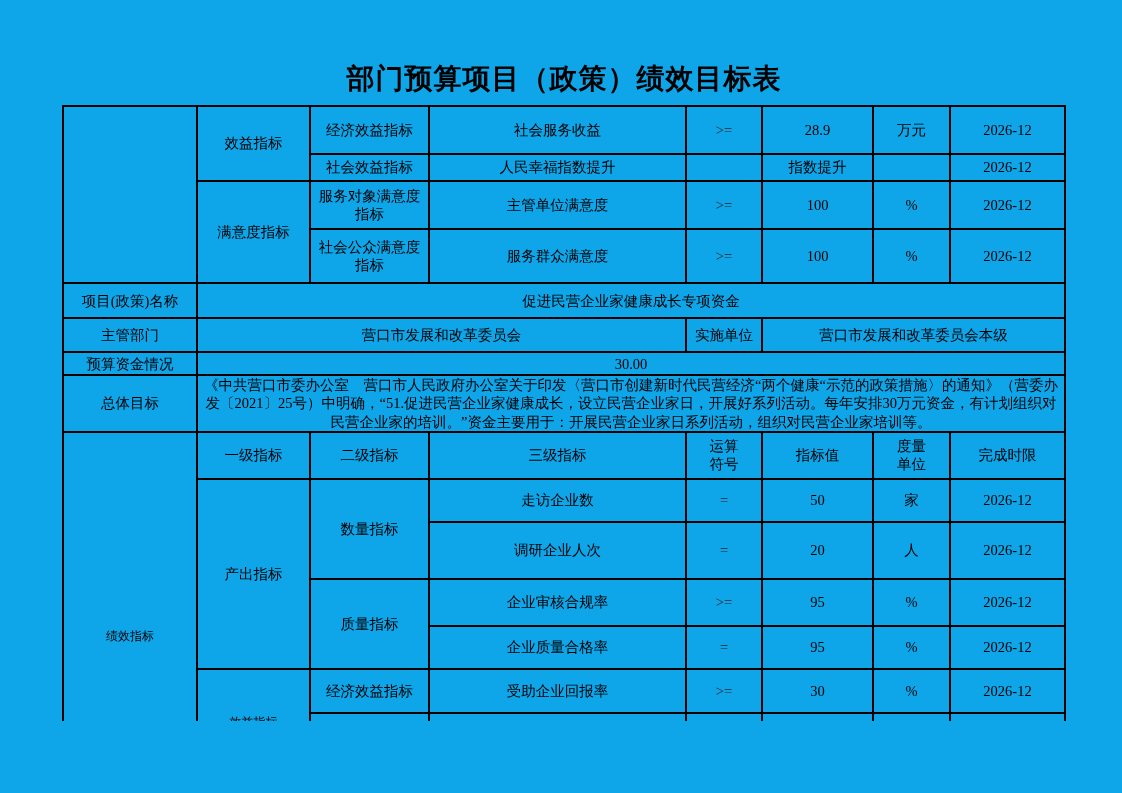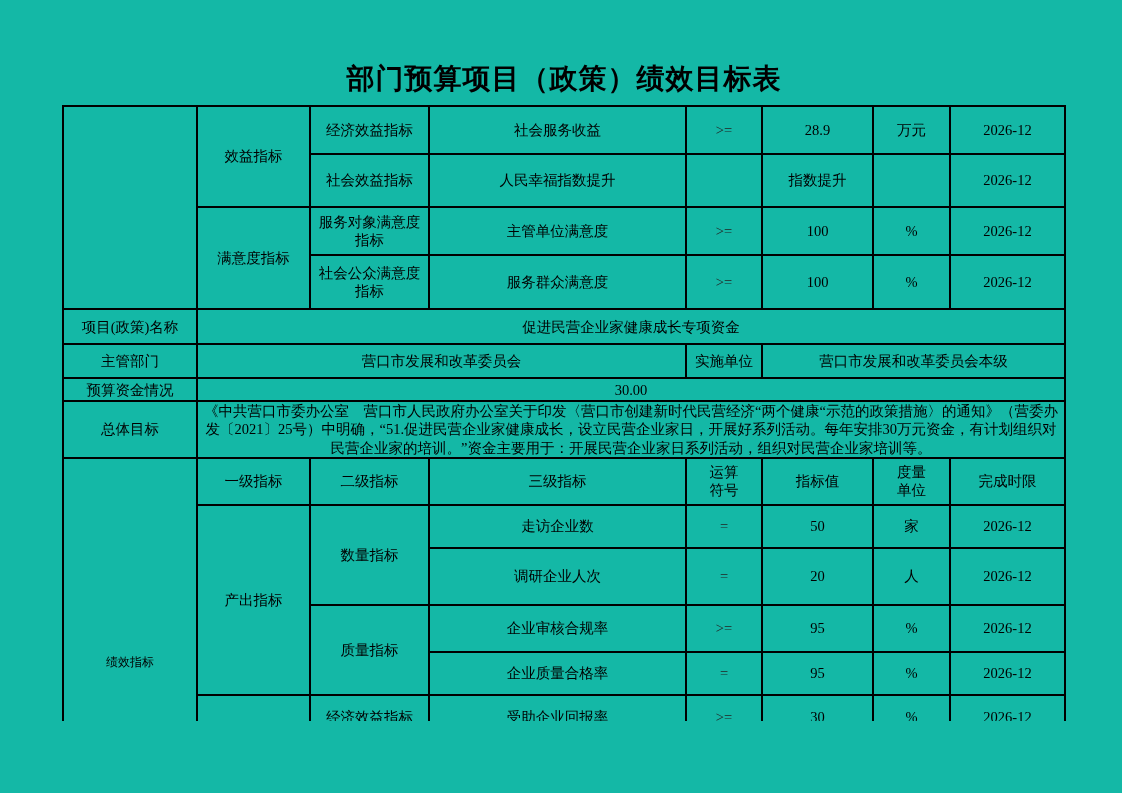--- a/index.html
+++ b/index.html
@@ -1,20 +1,20 @@
 <!DOCTYPE html>
 <html><head>
 <meta charset="utf-8">
 <style>
   html,body{margin:0;padding:0;background:#fff;}
   body{
     width:1122px;height:793px;overflow:hidden;position:relative;
     font-family:"Liberation Serif","DejaVu Serif",serif;color:#000;
   }
-  .sheet{position:absolute;inset:0;background:#14b8a6;text-decoration:underline;}
+  .sheet{position:absolute;inset:0;background:#0ea5e9;text-decoration:underline;}
   .title{
     position:absolute;top:60px;left:63px;width:1002px;
     text-align:center;font-size:28px;font-weight:700;letter-spacing:1px;
     white-space:nowrap;
   }
   .tbl-wrap{
     position:absolute;top:105px;left:62px;width:1006px;height:616px;
     overflow:hidden;
   }
   table.grid{
@@ -68,21 +68,21 @@
           <tr style="height:48px">
         <td rowspan="4" class="no-top"></td>
         <td rowspan="2">效益指标</td>
         <td>经济效益指标</td>
         <td>社会服务收益</td>
         <td class="op">&gt;=</td>
         <td class="num">28.9</td>
         <td>万元</td>
         <td class="num">2026-12</td>
       </tr>
-      <tr style="height:53px">
+      <tr style="height:27px">
         <td>社会效益指标</td>
         <td>人民幸福指数提升</td>
         <td class="op"></td>
         <td>指数提升</td>
         <td></td>
         <td class="num">2026-12</td>
       </tr>
       <tr style="height:48px">
         <td rowspan="2">满意度指标</td>
         <td style="padding:0 1px">服务对象满意度指标</td>

